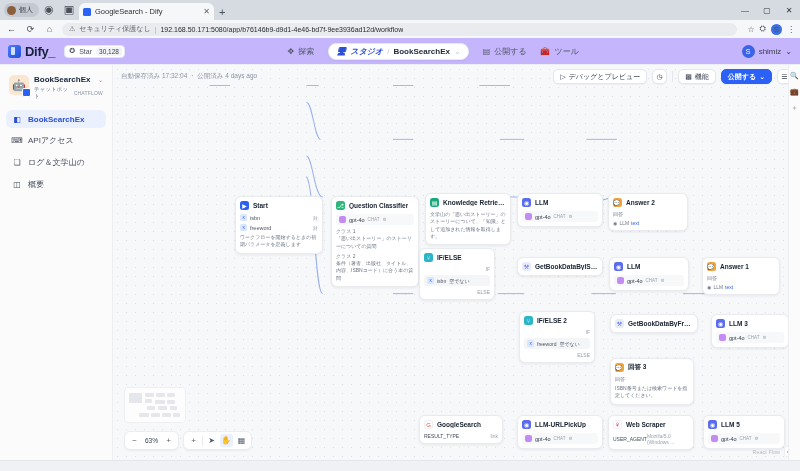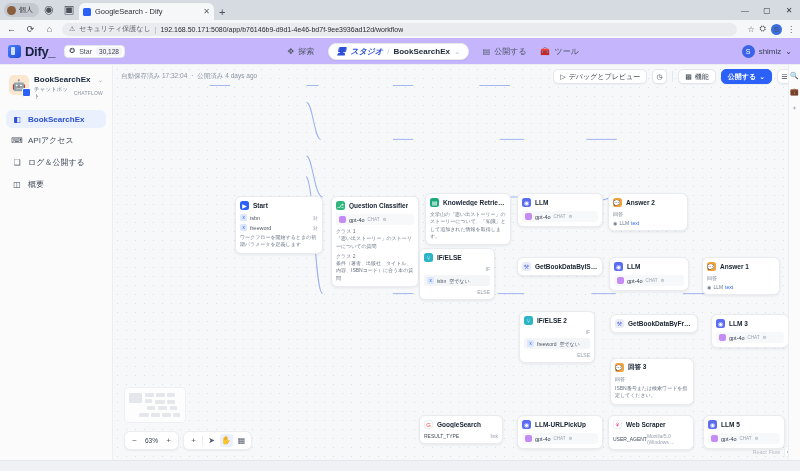--- a/index.html
+++ b/index.html
@@ -258,21 +258,21 @@
         <div class="side-item active">
           <span class="side-ic">◧</span>
           <span>BookSearchEx</span>
         </div>
         <div class="side-item">
           <span class="side-ic">⌨</span>
           <span>APIアクセス</span>
         </div>
         <div class="side-item">
           <span class="side-ic">❏</span>
-          <span>ログ＆公開する</span>
+          <span>ログ＆文学山の</span>
         </div>
         <div class="side-item">
           <span class="side-ic">◫</span>
           <span>概要</span>
         </div>
       </div>
 
       <div class="canvas">
 
         <div class="canvas-bar">

